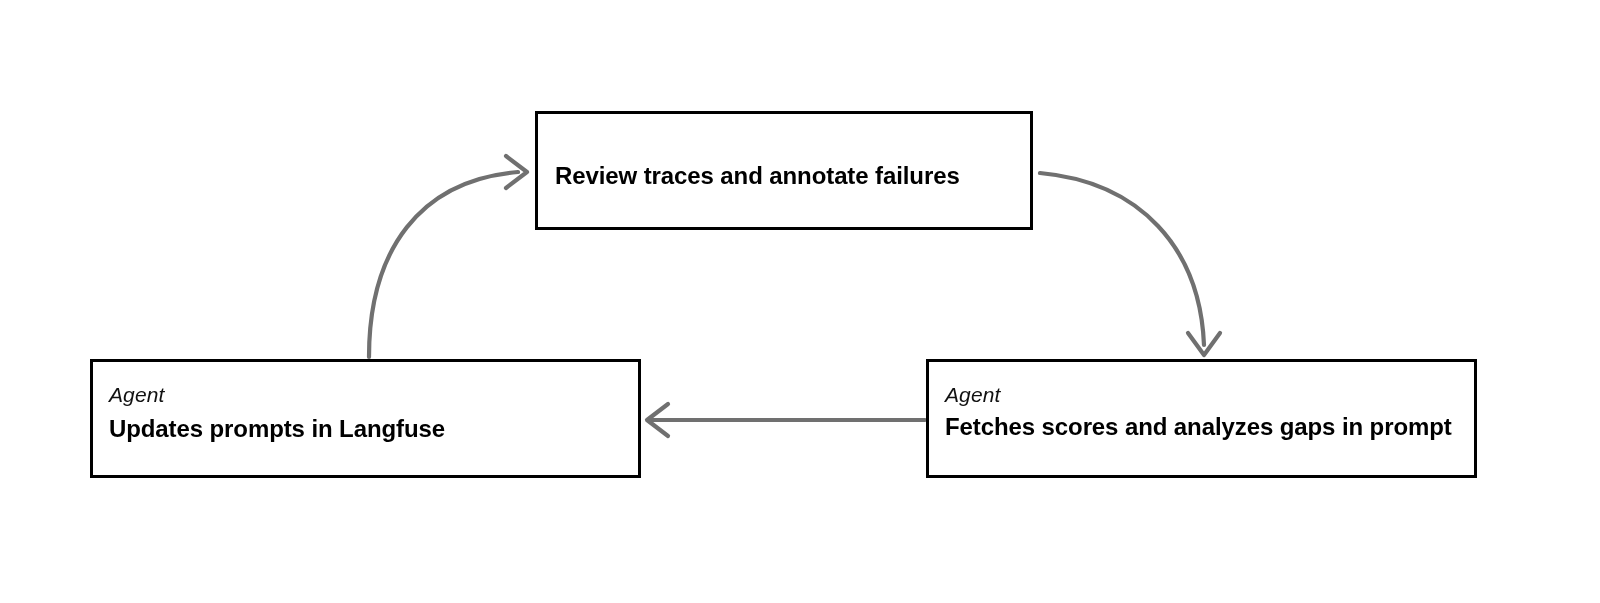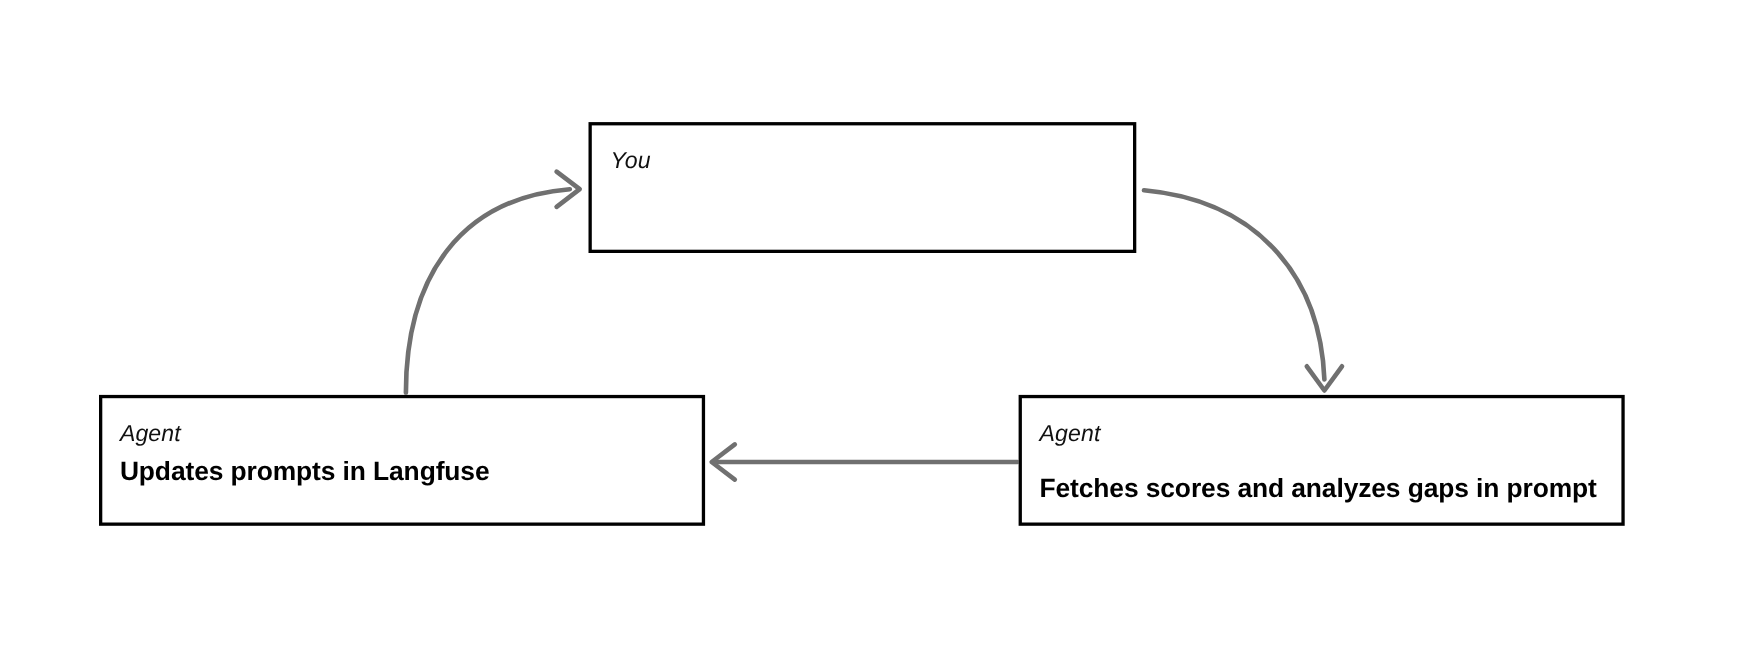--- a/index.html
+++ b/index.html
@@ -71,21 +71,21 @@
   }
   #node-updates .node-title { margin-top: 11px; }
 
   #node-fetches {
     left: 926px;
     top: 359px;
     width: 551px;
     height: 119px;
     padding: 22px 0 0 16px;
   }
-  #node-fetches .node-title { margin-top: 27px; }
+  #node-fetches .node-title { margin-top: 9px; }
 </style>
 </head>
 <body>
 
 <div id="diagram-canvas">
 
   <svg class="arrow-layer" viewBox="0 0 1600 603">
 
     <g>
       <path d="M 369 357 C 369 250 420 180 518 172" fill="none" stroke="#707070" stroke-width="4.2" stroke-linecap="round"></path>
@@ -97,21 +97,21 @@
       <path d="M 1188 333 L 1204 355 L 1220 333" fill="none" stroke="#707070" stroke-width="4.2" stroke-linecap="round" stroke-linejoin="round"></path>
     </g>
 
     <g>
       <path d="M 925 420 L 652 420" fill="none" stroke="#707070" stroke-width="4.2" stroke-linecap="round"></path>
       <path d="M 668 404 L 647 420 L 668 436" fill="none" stroke="#707070" stroke-width="4.2" stroke-linecap="round" stroke-linejoin="round"></path>
     </g>
   </svg>
 
   <div class="node-box" id="node-you">
-    <div class="node-role">You</div>
+    <div class="node-title">Review traces and annotate failures</div>
   </div>
 
   <div class="node-box" id="node-fetches">
     <div class="node-role">Agent</div>
     <div class="node-title">Fetches scores and analyzes gaps in prompt</div>
   </div>
 
   <div class="node-box" id="node-updates">
     <div class="node-role">Agent</div>
     <div class="node-title">Updates prompts in Langfuse</div>

